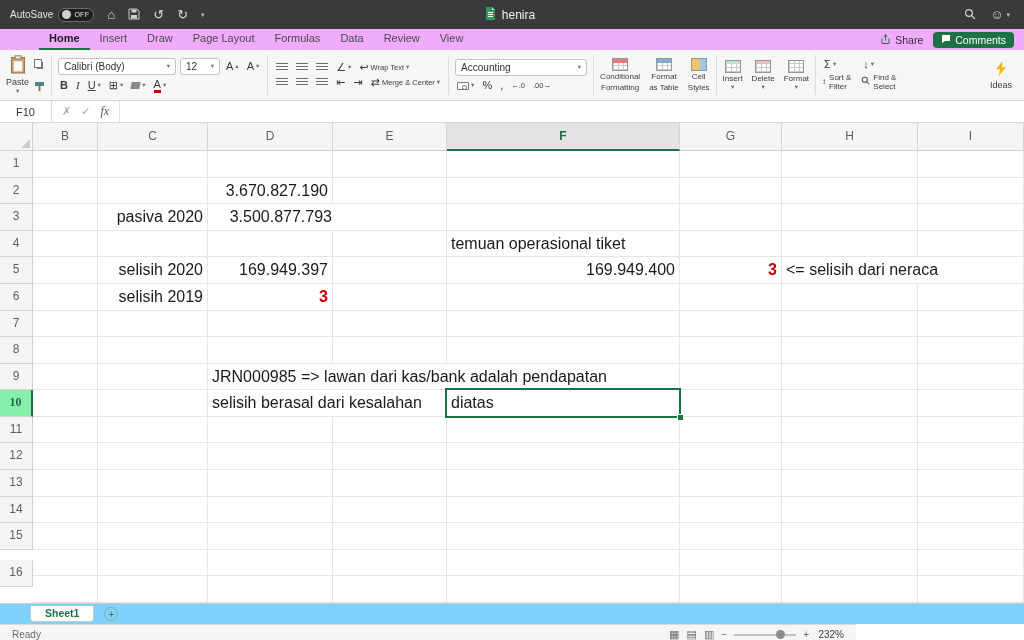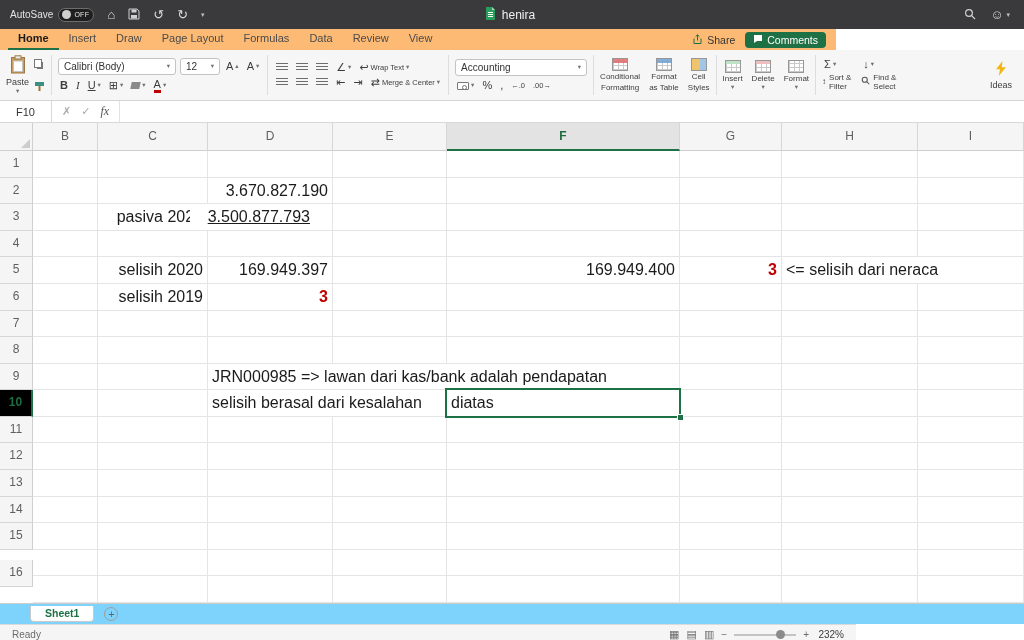--- a/index.html
+++ b/index.html
@@ -17,22 +17,22 @@
   .tb-right{flex:1;display:flex;align-items:center;justify-content:flex-end;gap:14px;padding-right:14px;}
   .autosave{display:flex;align-items:center;gap:5px;font-size:10px;color:#e3e3e3;}
   .toggle{width:36px;height:14px;border-radius:8px;background:#1f1f1f;border:1px solid #6d6d6d;
     display:flex;align-items:center;gap:3px;padding:0 3px;}
   .knob{width:9px;height:9px;border-radius:50%;background:#cfcfcf;}
   .toggle .off{font-size:7px;color:#e8e8e8;letter-spacing:.3px;}
   .tb-icon{font-size:13px;line-height:1;color:#d9d9d9;}
   .tb-caret{font-size:7px;color:#bdbdbd;}
   .acct{display:flex;align-items:center;gap:3px;}
   
-  .tabsrow{position:absolute;top:29px;left:0;width:836px;height:21px;background:#fdba74;
-    display:flex;align-items:flex-end;}
+  .tabsrow{position:absolute;top:29px;left:0;width:1024px;height:21px;background:#f0abfc;
+    display:flex;align-items:flex-end;padding-left:31px;}
   .tabs{display:flex;align-items:flex-end;padding-left:8px;}
   .rtab{font-size:11px;color:#4a4a4a;padding:3px 10px 4px;border-bottom:2px solid transparent;white-space:nowrap;}
   .rtab.active{font-weight:bold;color:#1c1c1c;border-bottom:2px solid #1e7145;}
   .tabs-right{margin-left:auto;display:flex;align-items:center;gap:10px;padding-right:10px;padding-bottom:2px;}
   .share-btn{display:flex;align-items:center;gap:4px;font-size:10.5px;color:#333;}
   .comments-btn{display:flex;align-items:center;gap:4px;font-size:10.5px;color:#fff;
     background:#1e7145;border-radius:4px;padding:2px 8px;}
   
   .ribbon{position:absolute;top:50px;left:0;width:1024px;height:51px;background:#f6f6f6;
     border-bottom:1px solid #d4d4d4;display:flex;align-items:stretch;overflow:hidden;}
@@ -93,21 +93,21 @@
     font-size:16px;color:#1b1b1b;}
   .corner{position:absolute;left:0;top:0;width:33px;height:28px;background:#f5f5f5;
     border-right:1px solid #cfcfcf;border-bottom:1px solid #cfcfcf;}
   .corner:after{content:"";position:absolute;right:2px;bottom:2px;
     border-left:9px solid transparent;border-bottom:9px solid #cdcdcd;}
   .colhdr{position:absolute;top:0;height:28px;line-height:27px;text-align:center;font-size:12px;color:#5f5f5f;
     background:#f5f5f5;border-right:1px solid #d6d6d6;border-bottom:1px solid #cfcfcf;}
   .colhdr.sel{background:#e3e3e3;border-bottom:2px solid #1e7145;color:#1e6b41;font-weight:bold;}
   .rowhdr{position:absolute;left:0;width:33px;text-align:center;font-size:12px;color:#5f5f5f;
     background:#f5f5f5;border-right:1px solid #cfcfcf;border-bottom:1px solid #d6d6d6;}
-  .rowhdr.sel{background:#000000;border-right:2px solid #1e7145;color:#1e6b41;font-weight:bold;}
+  .rowhdr.sel{background:#86efac;border-right:2px solid #1e7145;color:#1e6b41;font-weight:bold;font-family:Liberation Serif, serif;}
   .vline{position:absolute;top:28px;bottom:0;width:1px;background:#e5e5e5;}
   .hline{position:absolute;left:33px;right:0;height:1px;background:#e5e5e5;}
   .cell{position:absolute;background:#fff;white-space:nowrap;padding:0 4px;}
   .selbox{position:absolute;border:2px solid #1e7145;pointer-events:none;}
   .handle{position:absolute;right:-5px;bottom:-5px;width:7px;height:7px;background:#1e7145;border:1px solid #fff;}
   
   .tabbar{position:absolute;top:603px;left:0;width:1024px;height:21px;background:#7dd3fc;
     border-top:1px solid #cdcdcd;display:flex;align-items:center;}
   .sheettab{margin-left:30px;background:#fff;border:1px solid #c9c9c9;border-top:none;
     border-radius:0 0 4px 4px;font-size:10.5px;font-weight:bold;color:#1e7145;
@@ -490,21 +490,22 @@
     <div class="hline" style="top: 292.882px;"></div>
     <div class="hline" style="top: 319.471px;"></div>
     <div class="hline" style="top: 346.059px;"></div>
     <div class="hline" style="top: 372.647px;"></div>
     <div class="hline" style="top: 399.235px;"></div>
     <div class="hline" style="top: 425.824px;"></div>
     <div class="hline" style="top: 452.412px;"></div>
     <div class="hline" style="top: 479px;"></div>
     <div class="cell" style="top: 54.5882px; height: 25.5882px; line-height: 25.5882px; left: 208px; width: 124px; text-align: right;">3.670.827.190</div>
     <div class="cell" style="top: 81.1765px; height: 25.5882px; line-height: 25.5882px; left: 98px; width: 109px; text-align: right;">pasiva 2020</div>
-    <div class="cell" style="top: 81.1765px; height: 25.5882px; line-height: 25.5882px; left: 190px; width: 124px; text-align: right; text-decoration: underline;">3.500.877.793</div>
+    <div class="cell" style="top: 81.1765px; height: 25.5882px; line-height: 25.5882px; left: 212px; width: 124px; text-align: right;">3.500.877.793</div>
+    <div class="cell" style="top: 107.765px; height: 25.5882px; line-height: 25.5882px; left: 447px; width: 232px; text-align: left;">temuan operasional tiket</div>
     <div class="cell" style="top: 134.353px; height: 25.5882px; line-height: 25.5882px; left: 98px; width: 109px; text-align: right;">selisih 2020</div>
     <div class="cell" style="top: 134.353px; height: 25.5882px; line-height: 25.5882px; left: 208px; width: 124px; text-align: right;">169.949.397</div>
     <div class="cell" style="top: 134.353px; height: 25.5882px; line-height: 25.5882px; left: 447px; width: 232px; text-align: right;">169.949.400</div>
     <div class="cell" style="top: 134.353px; height: 25.5882px; line-height: 25.5882px; left: 680px; width: 101px; text-align: right; color: rgb(192, 0, 0); font-weight: bold;">3</div>
     <div class="cell" style="top: 134.353px; height: 25.5882px; line-height: 25.5882px; left: 782px; width: auto; text-align: left;">&lt;= selisih dari neraca</div>
     <div class="cell" style="top: 160.941px; height: 25.5882px; line-height: 25.5882px; left: 98px; width: 109px; text-align: right;">selisih 2019</div>
     <div class="cell" style="top: 160.941px; height: 25.5882px; line-height: 25.5882px; left: 208px; width: 124px; text-align: right; color: rgb(192, 0, 0); font-weight: bold;">3</div>
     <div class="cell" style="top: 240.706px; height: 25.5882px; line-height: 25.5882px; left: 208px; width: auto; text-align: left;">JRN000985 =&gt; lawan dari kas/bank adalah pendapatan</div>
     <div class="cell" style="top: 267.294px; height: 25.5882px; line-height: 25.5882px; left: 208px; width: auto; text-align: left;">selisih berasal dari kesalahan</div>
     <div class="cell" style="top: 267.294px; height: 25.5882px; line-height: 25.5882px; left: 447px; width: 232px; text-align: left;">diatas</div>

